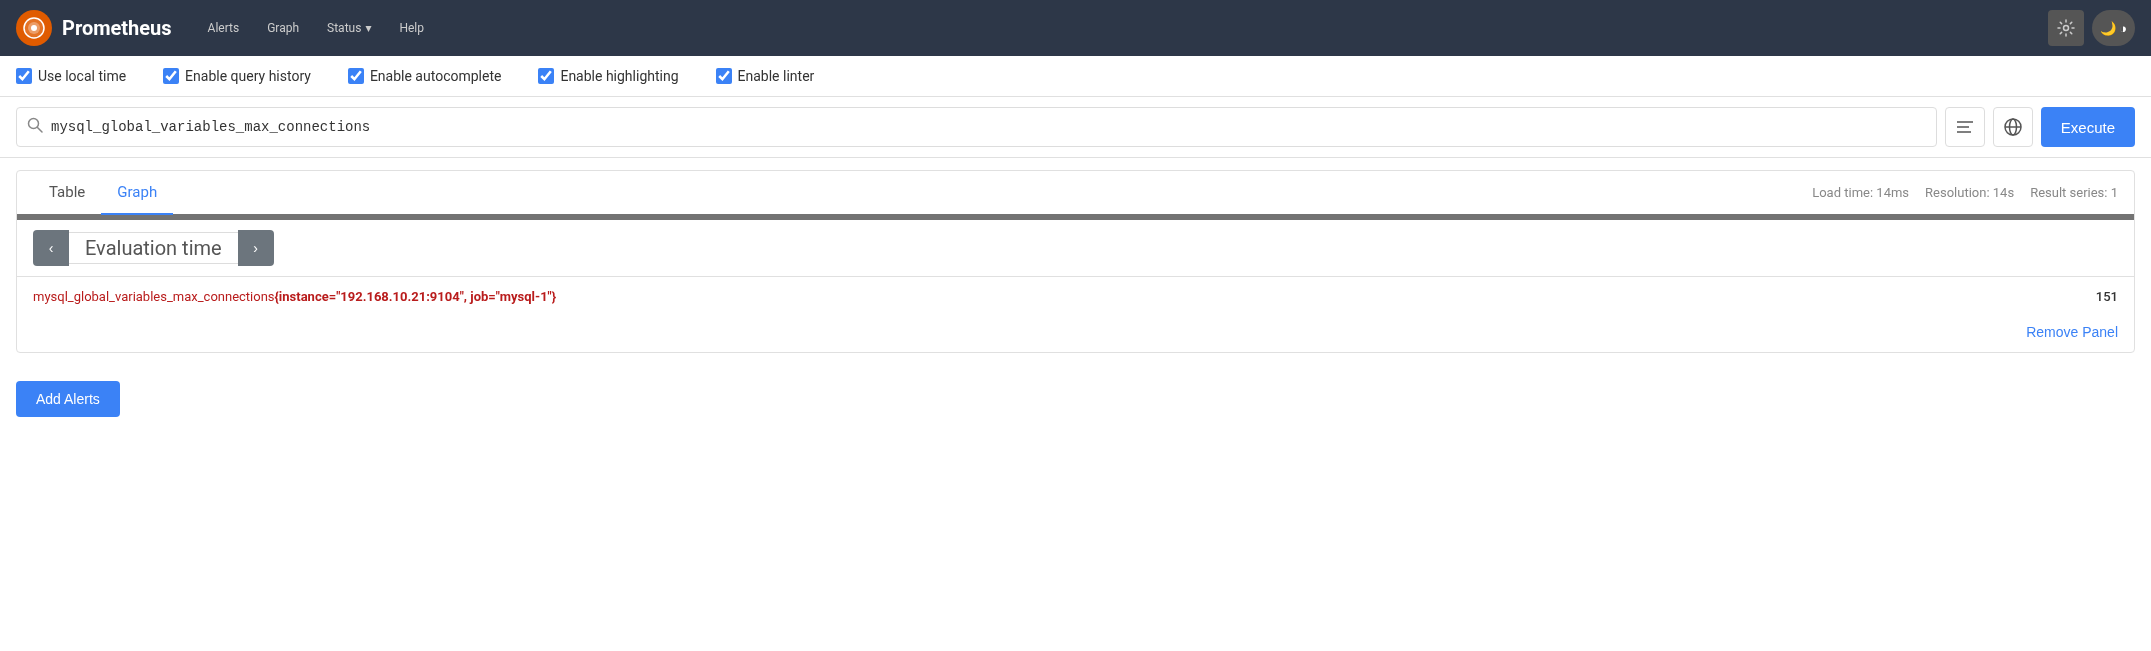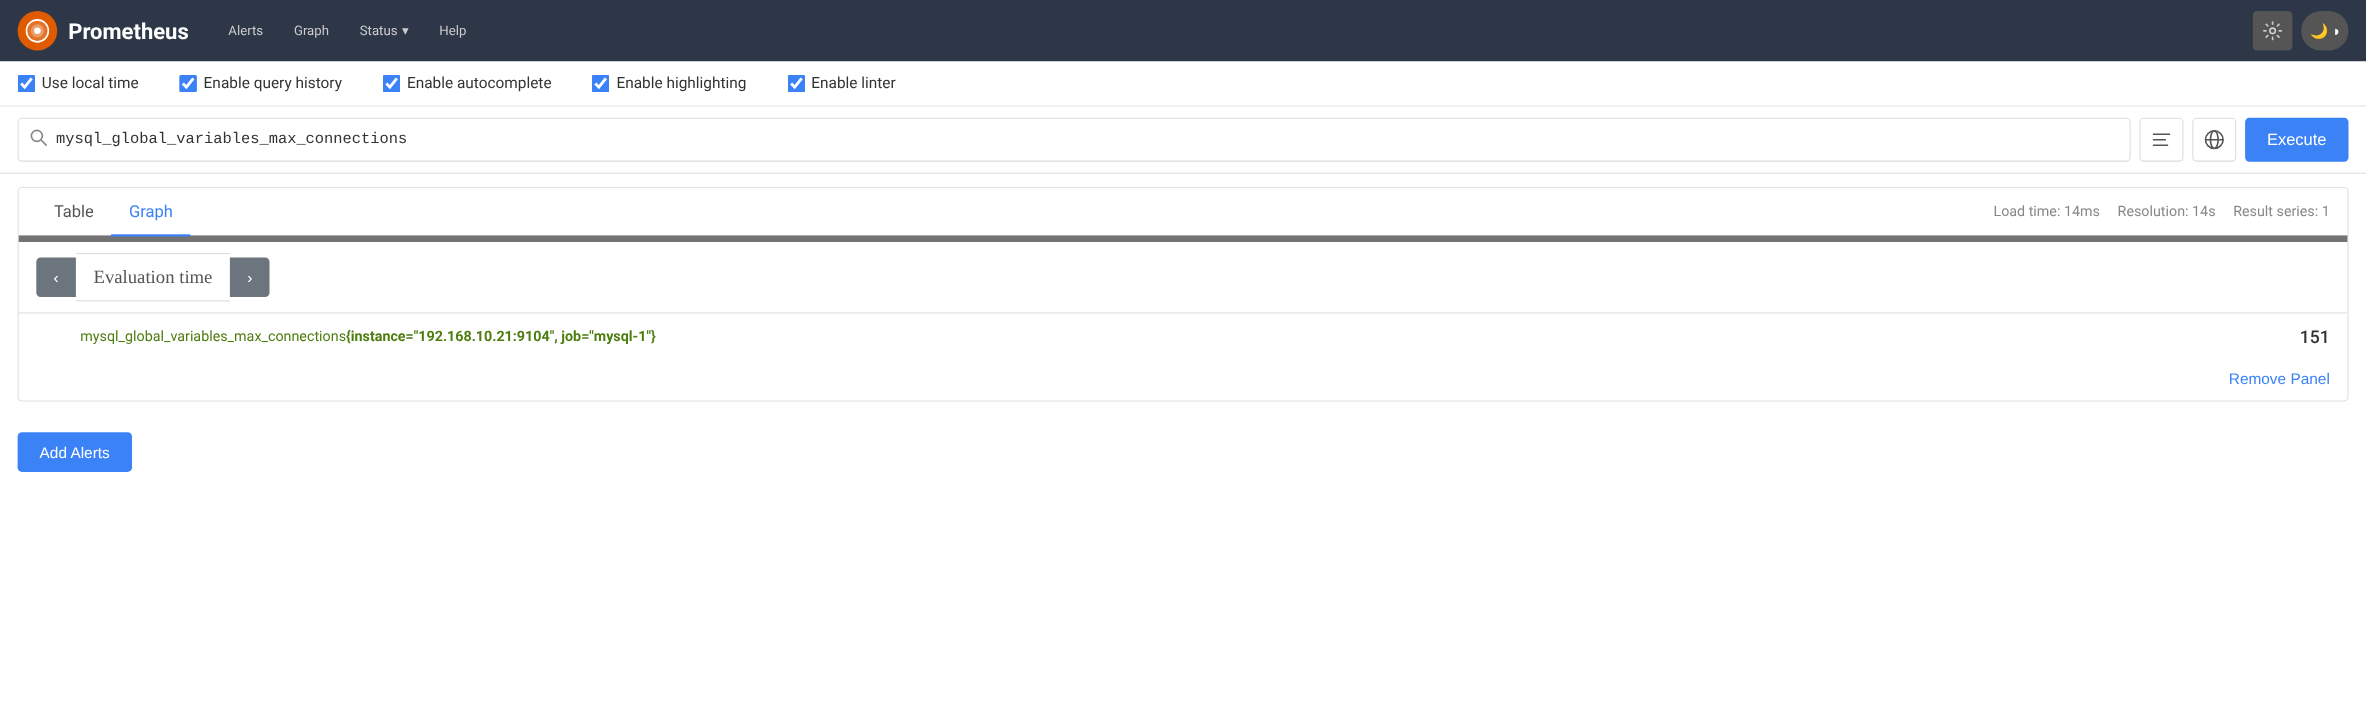--- a/index.html
+++ b/index.html
@@ -248,44 +248,42 @@
       font-size: 14px;
       border-radius: 4px 0 0 4px;
     }
     .eval-btn-right {
       border-radius: 0 4px 4px 0;
     }
     .eval-time-label {
       border: 1px solid #ddd;
       border-left: none;
       border-right: none;
-      height: 44px;
+      height: 32px;
       display: flex;
       align-items: center;
       padding: 0 16px;
-      font-size: 17px;
+      font-size: 20px;
       color: #555;
       min-width: 140px;
       justify-content: center;
-      font-family: Liberation Serif, serif;
     }
     .result-row {
       display: flex;
       align-items: center;
       padding: 12px 16px;
       border-top: 1px solid #e0e0e0;
       justify-content: space-between;
     }
     .result-metric {
       font-size: 13px;
-      color: #4d7c0f;
-      margin-left: 40px;
+      color: #b91c1c;
     }
     .result-value {
-      font-size: 16px;
+      font-size: 13px;
       color: #333;
       font-weight: 500;
     }
     .metric-bold {
       font-weight: bold;
     }
 
     
     .panel-actions {
       display: flex;

